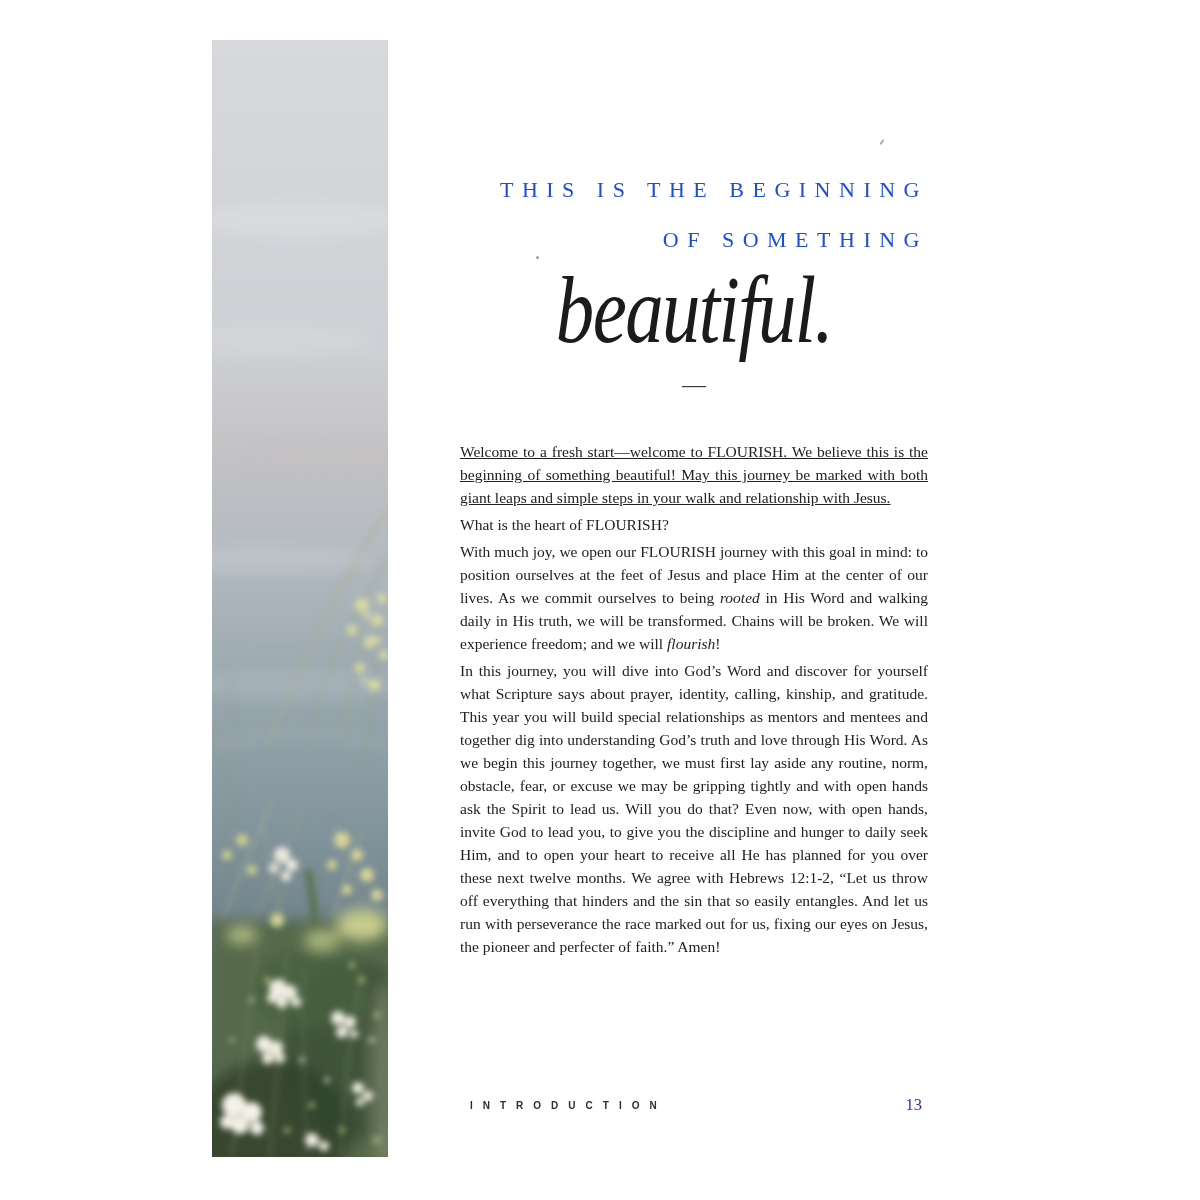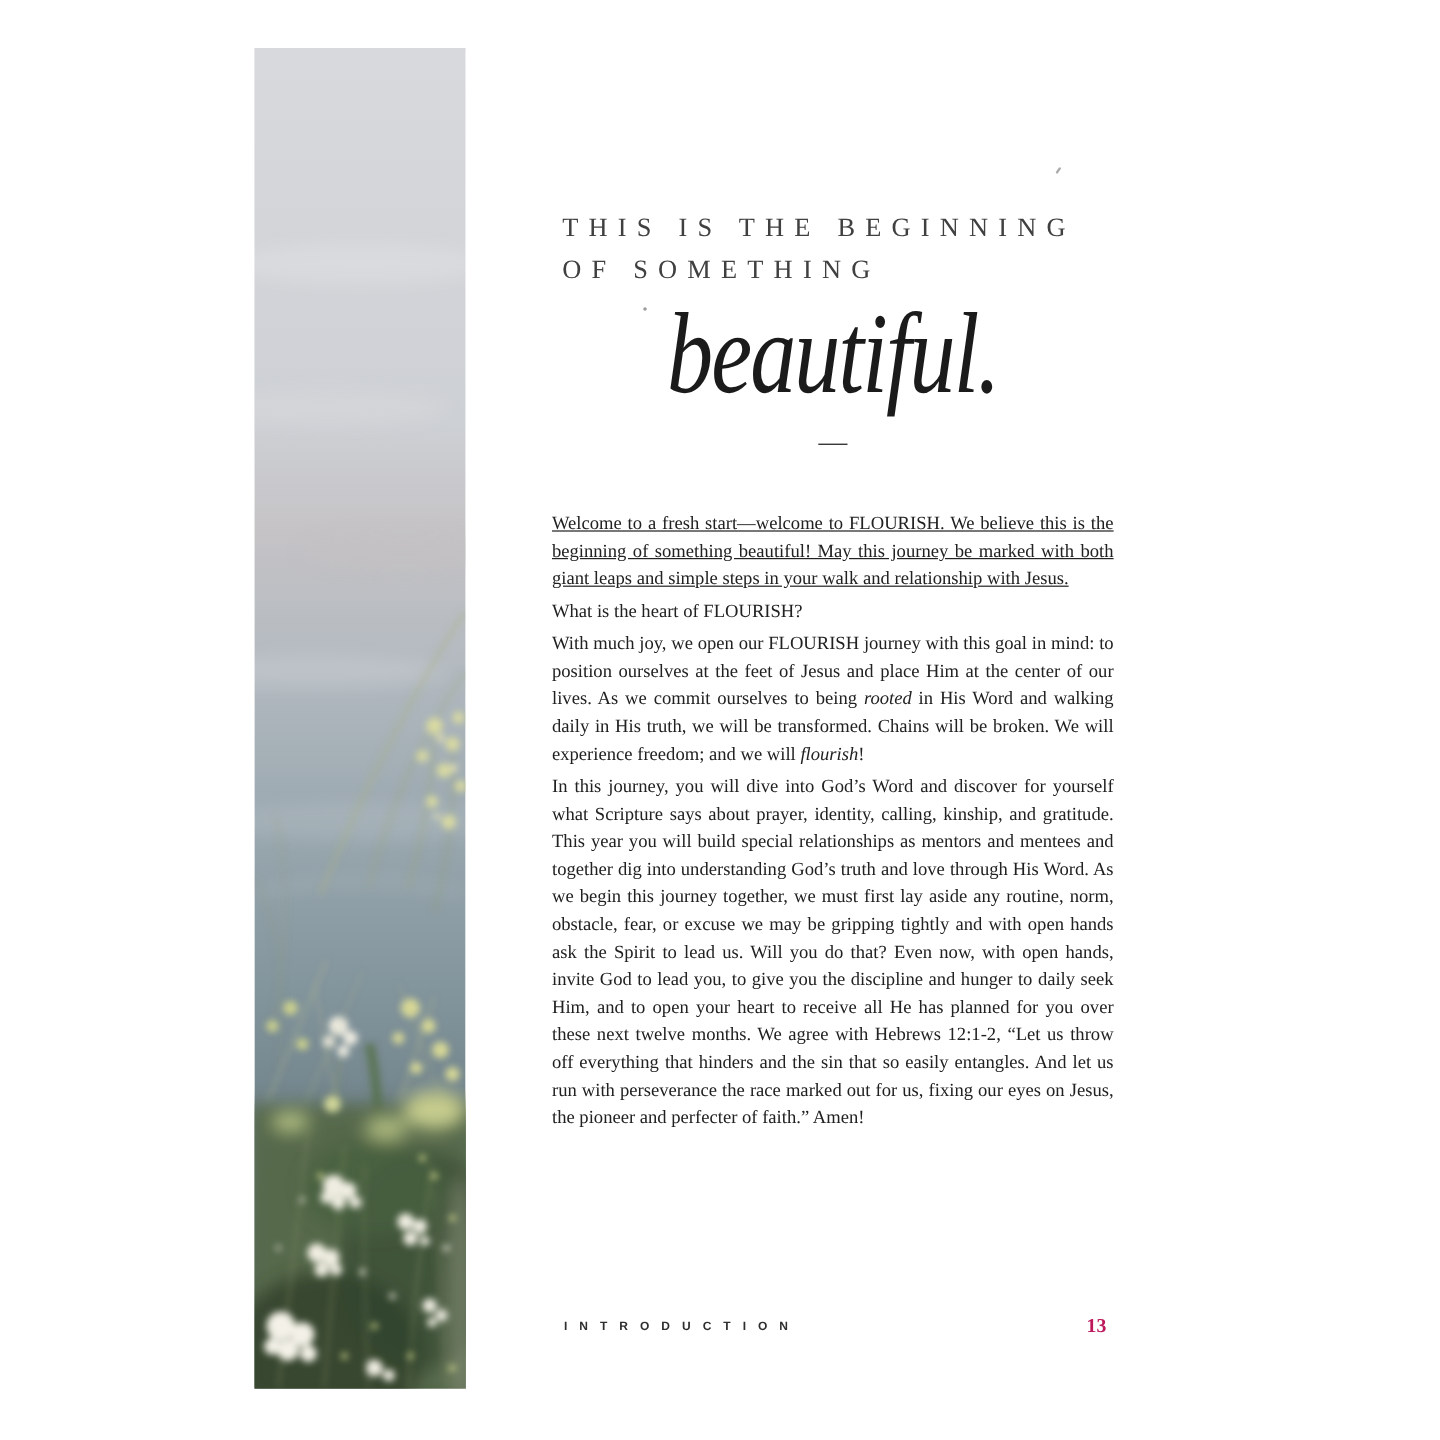--- a/index.html
+++ b/index.html
@@ -27,29 +27,29 @@
   .photo svg { display: block; width: 100%; height: 100%; }
 
   
   .content {
     position: absolute;
     left: 460px;
     top: 176px;
     width: 468px;
   }
   .h-caps {
-    text-align: left;
+    text-align: right;
     font-size: 22px;
     line-height: 28px;
     letter-spacing: 8.5px;
     text-indent: 8.5px;
-    color: #404040;
+    color: #1d4ed8;
     font-weight: 400;
   }
-  .h-caps.second { margin-top: 7px; }
+  .h-caps.second { margin-top: 22px; }
   .h-script {
     margin-top: 2px;
     text-align: center;
     font-style: italic;
     font-weight: 400;
     font-size: 96px;
     line-height: 108px;
     color: #1b1b1b;
     transform: scaleX(0.80);
     transform-origin: 50% 50%;
@@ -93,22 +93,21 @@
     color: #2e2e2e;
     font-family: "Liberation Sans", sans-serif;
     font-weight: 700;
     top: 5px;
   }
   .footer .page-number {
     position: absolute;
     right: 6px;
     top: 0;
     font-size: 16.5px;
-    color: #be185d;
-    font-weight: bold;
+    color: #4c1d95;
   }
 
   
   .speck-1 {
     position: absolute;
     left: 879px; top: 141px;
     width: 6px; height: 2px;
     background: #ababab;
     transform: rotate(-55deg);
     border-radius: 1px;

